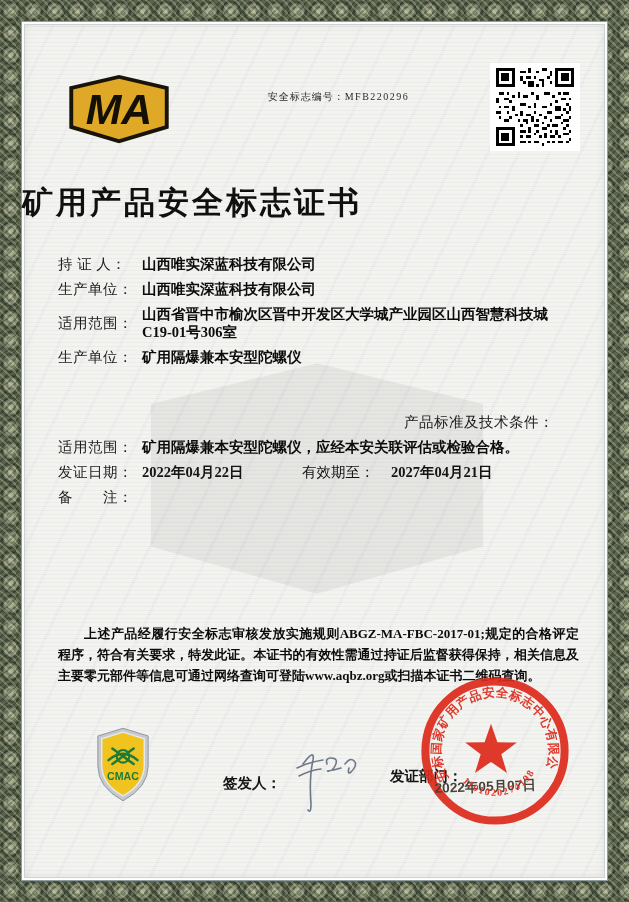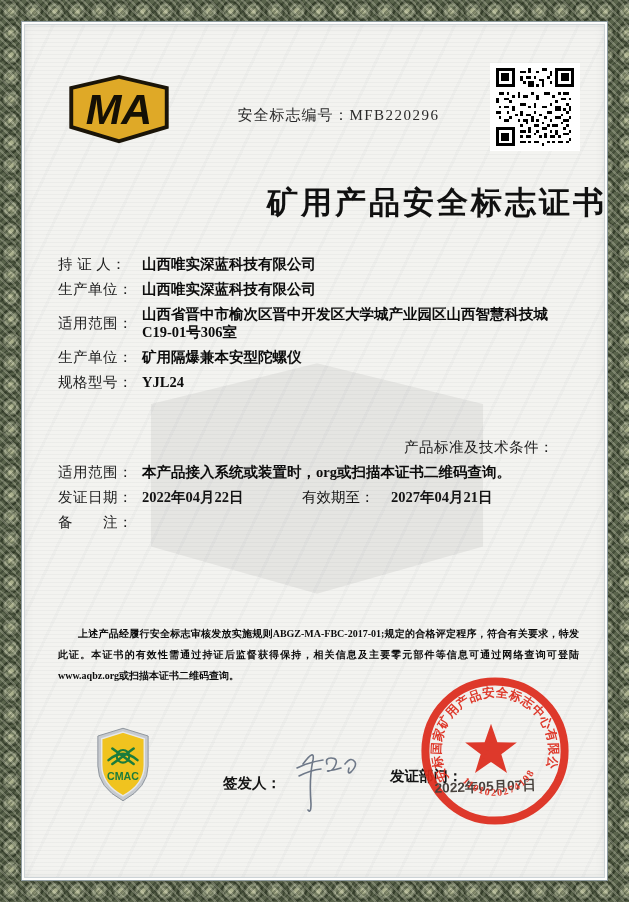--- a/index.html
+++ b/index.html
@@ -28,42 +28,42 @@
       #f3f3f0;
     border:1px solid #8f9ca1;
     box-shadow: inset 0 0 0 2px #fdfdfc, inset 0 0 0 3px #ccd3d6, inset 0 0 12px rgba(90,100,105,.18);
   }
   .watermark {
     position:absolute; left:95px; top:300px; width:400px; height:320px;
     opacity:.05; pointer-events:none;
   }
   .ma-logo { position:absolute; left:38px; top:50px; width:118px; height:76px; }
   .serial {
-    position:absolute; left:0; right:0; top:84px; text-align:center;
-    padding-left:48px; font-size:15px; color:#2b2b2b; letter-spacing:1px;
+    position:absolute; left:0; right:0; top:68px; text-align:center;
+    padding-left:48px; font-size:10px; color:#2b2b2b; letter-spacing:1px;
   }
   .serial .val { letter-spacing:1.5px; }
   .qr { position:absolute; left:468px; top:41px; width:90px; height:88px; background:#fff; padding:5px; }
   .qr svg { width:100%; height:100%; display:block; }
   .title {
-    position:absolute; left:0; right:0; top:160px; text-align:right;
+    position:absolute; left:0; right:0; top:160px; text-align:left;
     font-size:31px; font-weight:900; color:#101010; letter-spacing:3px;
     font-family:"Liberation Serif","DejaVu Serif",serif;
   }
   .fields { position:absolute; left:36px; right:30px; top:233px; font-size:14.5px; color:#141414; }
   .frow { display:flex; align-items:center; margin-bottom:7px; line-height:18px;justify-content:flex-end; }
   .flabel { flex:0 0 84px; color:#1d1d1d; letter-spacing:.5px; }
   .frow.wide .flabel { flex:0 0 173px;margin-top:40px; }
   .fvalue { flex:1; font-weight:700; color:#0c0c0c; }
   .frow.dates .flabel2 { flex:0 0 89px; }
   .frow.dates .v1 { flex:0 0 160px; font-weight:700; }
   .frow.dates .v2 { flex:1; font-weight:700; }
   .notice {
     position:absolute; left:36px; right:28px; top:601px;
-    font-size:10px; font-weight:700; color:#0c0c0c;
+    font-size:13px; font-weight:700; color:#0c0c0c;
     line-height:21px; text-indent:2em; text-align:justify;
   }
   .cmac { position:absolute; left:72px; top:705px; width:58px; height:76px; }
   .signrow { position:absolute; left:201px; top:728px; font-size:14.5px; font-weight:700; color:#141414; }
   .signer-label { position:absolute; left:0; top:15px; white-space:nowrap;margin-top:9px; }
   .signature { position:absolute; left:66px; top:-12px; width:86px; height:86px; }
   .dept-label { position:absolute; left:167px; top:17px; white-space:nowrap; }
   .seal { position:absolute; left:393px; top:649px; width:160px; height:160px; }
   .seal svg { width:100%; height:100%; display:block; }
 </style>
@@ -216,30 +216,26 @@
       <span class="fvalue">山西唯实深蓝科技有限公司</span>
     </div>
     <div class="frow">
       <span class="flabel">适用范围：</span>
       <span class="fvalue">山西省晋中市榆次区晋中开发区大学城产业园区山西智慧科技城C19-01号306室</span>
     </div>
     <div class="frow">
       <span class="flabel">生产单位：</span>
       <span class="fvalue">矿用隔爆兼本安型陀螺仪</span>
     </div>
-    <div class="frow">
-      <span class="flabel">规格型号：</span>
-      <span class="fvalue">YJL24</span>
-    </div>
     <div class="frow wide">
       <span class="flabel">产品标准及技术条件：</span>
     </div>
     <div class="frow">
       <span class="flabel">适用范围：</span>
-      <span class="fvalue">本产品接入系统或装置时，org或扫描本证书二维码查询。</span>
+      <span class="fvalue">矿用隔爆兼本安型陀螺仪，应经本安关联评估或检验合格。</span>
     </div>
     <div class="frow dates">
       <span class="flabel">发证日期：</span>
       <span class="v1">2022年04月22日</span>
       <span class="flabel2">有效期至：</span>
       <span class="v2">2027年04月21日</span>
     </div>
     <div class="frow">
       <span class="flabel">备　　注：</span>
       <span class="fvalue"></span>

